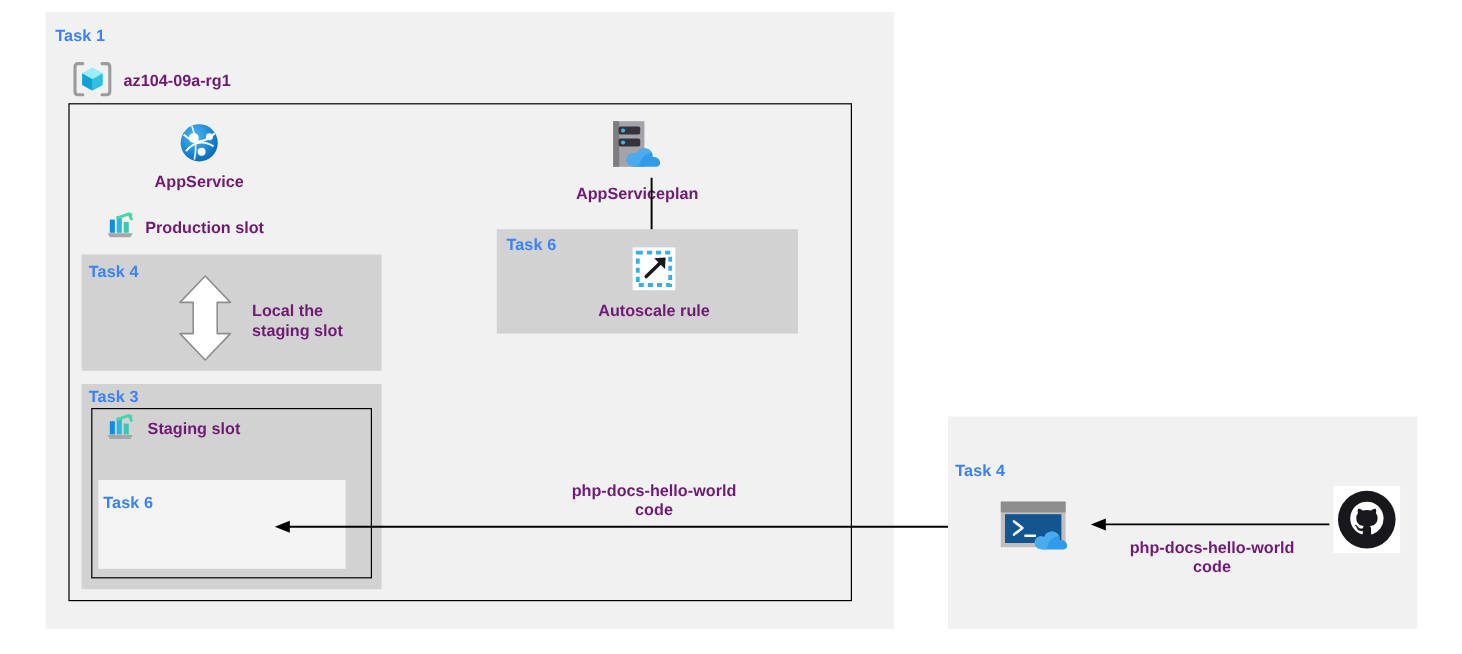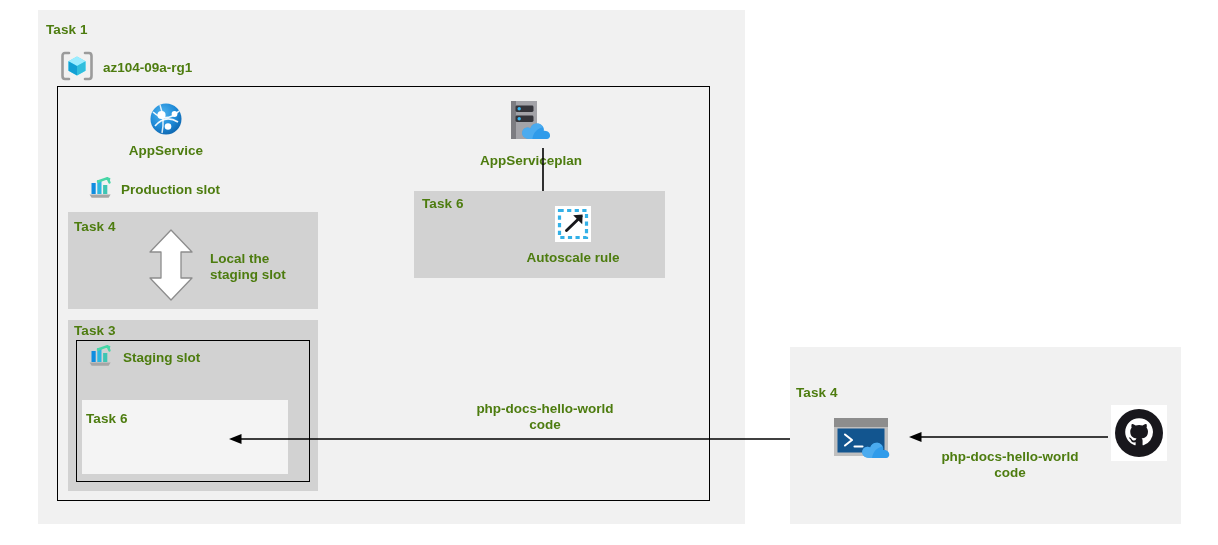--- a/index.html
+++ b/index.html
@@ -56,21 +56,21 @@
   #task4-panel {
     left: 790px; top: 347px; width: 391px; height: 177px;
     background: #f1f1f1;
   }
 
   
   .task-label {
     position: absolute;
     font-size: 13.5px;
     font-weight: bold;
-    color: #4d7c0f;
+    color: #3b82f6;
     letter-spacing: .1px;
     white-space: nowrap;
   }
   #task1-label { left: 46px; top: 22px; }
   #task5-label { left: 74px; top: 219px; }
   #task2-label { left: 74px; top: 323px; }
   #task3-label { left: 86px; top: 411px; }
   #task6-label { left: 422px; top: 196px; }
   #task4-label { left: 796px; top: 385px; }
 
@@ -80,38 +80,38 @@
     display: flex;
     align-items: center;
   }
   .node.vert {
     flex-direction: column;
     align-items: center;
   }
   .node-label {
     font-size: 13.5px;
     font-weight: bold;
-    color: #4d7c0f;
+    color: #701a75;
     white-space: nowrap;
     line-height: 1.22;
   }
   .node-label.center { text-align: center; white-space: normal; }
   .icon { display: block; flex: none; }
 
   
   #rg-node       { left: 60px;  top: 50px; gap: 9px; }
   #appservice    { left: 120px; top: 102px; width: 92px; }
   #appservice .node-label { margin-top: 3px; }
   #prodslot      { left: 88px;  top: 176px; gap: 7px; }
   #swaparrow-node{ left: 146px; top: 228px; gap: 14px; align-items: center; }
   #stagingslot   { left: 88px;  top: 344px; gap: 9px; }
   #localgit      { left: 92px;  top: 424px; gap: 13px; }
   #asplan        { left: 472px; top: 98px; width: 118px; }
   #asplan .node-label { margin-top: 3px; }
-  #autoscale     { left: 518px; top: 206px; width: 110px; }
+  #autoscale     { left: 490px; top: 206px; width: 110px; }
   #autoscale .node-label { margin-top: 4px; }
   #cloudshell    { left: 832px; top: 414px; }
   #github        { left: 1111px; top: 405px; }
   #mid-code-label{ left: 462px; top: 401px; width: 166px; }
   #task4-code-label { left: 925px; top: 449px; width: 170px; }
 
   
   .connector { position: absolute; }
   #asplan-arrow { left: 536px; top: 148px; }
   #long-arrow   { left: 228px; top: 430px; }

